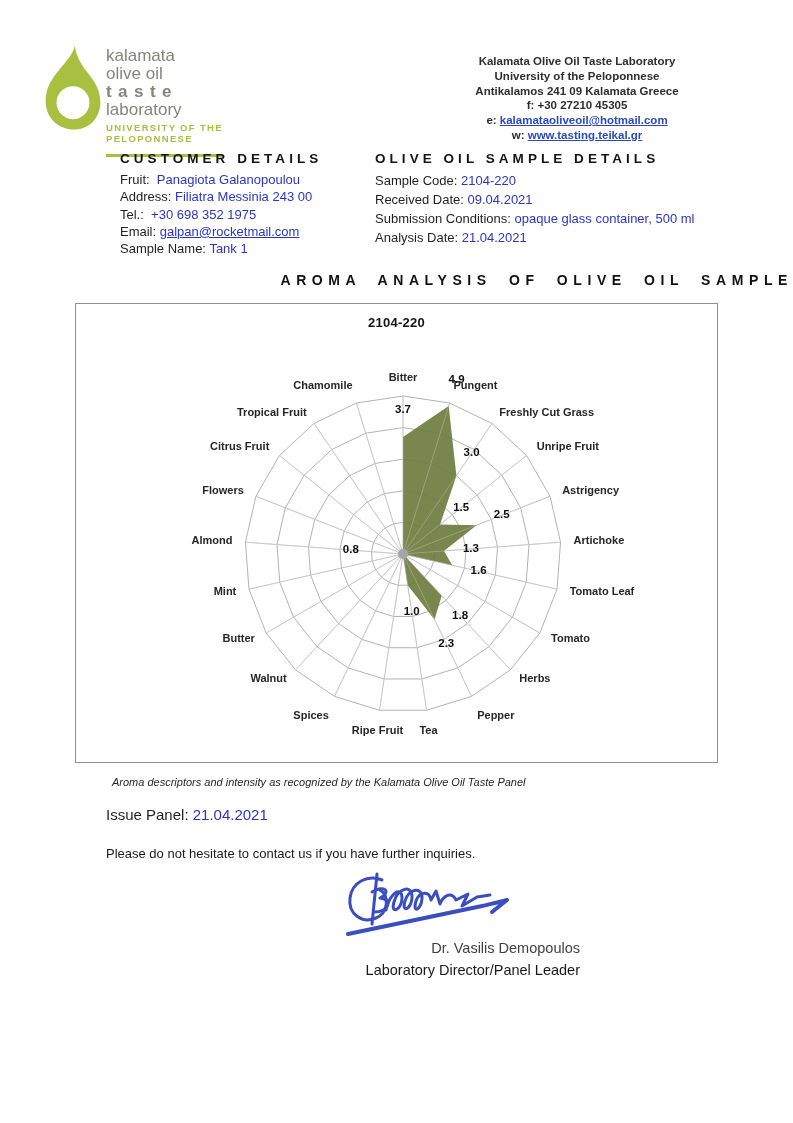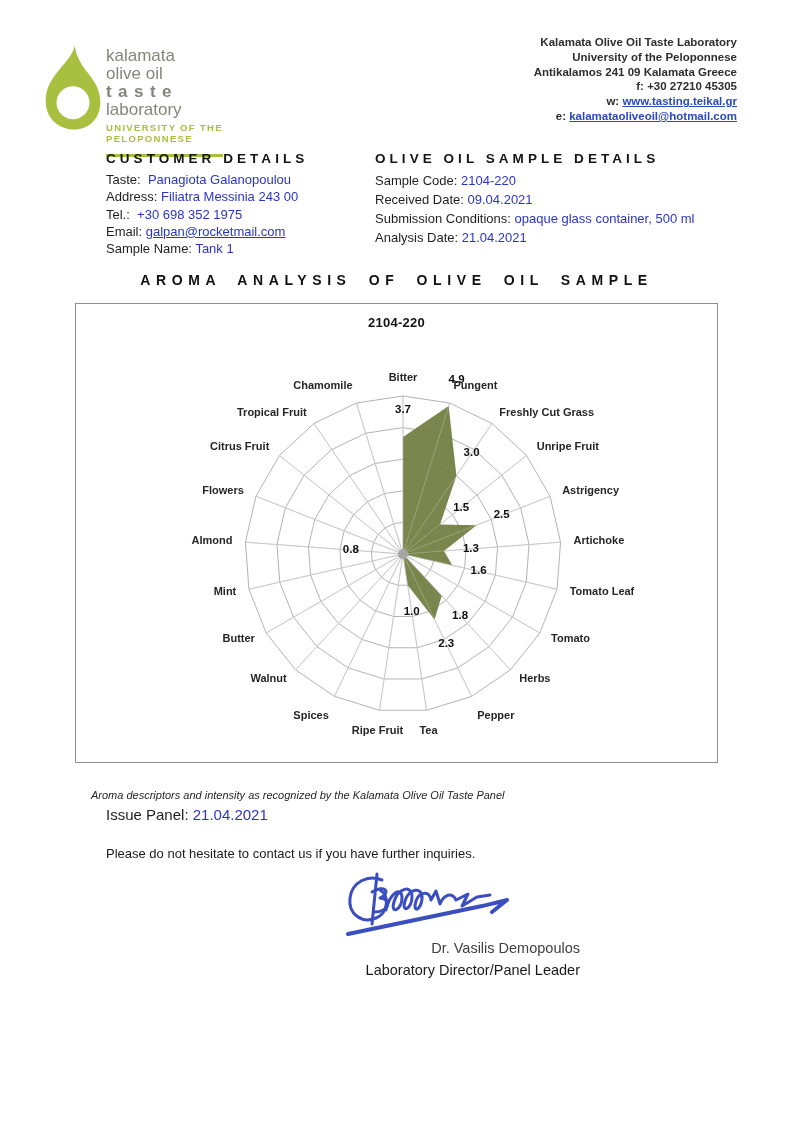--- a/index.html
+++ b/index.html
@@ -29,66 +29,66 @@
   .logo-text{left:106px;top:47px;line-height:18px;font-size:17px;color:var(--logo-grey);}
   .logo-text .taste{font-weight:bold;letter-spacing:.38em;}
   .uni-block{
     margin-top:3px;display:inline-block;
     font-size:9.5px;font-weight:bold;letter-spacing:.14em;line-height:11px;
     color:var(--logo-green);
     border-bottom:3px solid var(--logo-green);
     padding-bottom:10px;
   }
   .lab-contact{
-    right:56px;top:35px;width:320px;
-    text-align:right;font-size:11.5px;font-weight:600;
+    right:56px;top:54px;width:320px;
+    text-align:center;font-size:11.5px;font-weight:600;
     line-height:14.8px;color:#2e2e2e;
   }
   a.doc-link, .doc-link{
     color:var(--link);text-decoration:underline;cursor:pointer;font-weight:600;
   }
 
   
   .details-col{top:151px;}
-  .col-customer{left:106px;width:265px;}
+  .col-customer{left:120px;width:265px;}
   .col-sample{left:375px;width:345px;}
   .details-heading{
     font-size:13.5px;font-weight:bold;letter-spacing:.30em;color:#141414;
     margin-bottom:5px;white-space:nowrap;
   }
   .detail-row{font-size:13px;color:var(--ink);white-space:nowrap;}
   .col-customer .detail-row{line-height:17.3px;}
   .col-sample .detail-row{line-height:19px;}
   .detail-row .val{color:var(--blue);}
   .detail-row .val.link{text-decoration:underline;}
 
   
   .main-title{
-    left:0;top:272px;width:100%;text-align:center;
+    left:0;top:272px;width:100%;text-align:right;
     font-size:14px;font-weight:bold;letter-spacing:.40em;word-spacing:.55em;
     color:#111;
   }
 
   
   .chart-box{
     left:75px;top:303px;width:643px;height:460px;
     border:1px solid #8f8f8f;background:#fff;
   }
   .chart-title{
     position:absolute;left:0;top:11px;width:100%;text-align:center;
     font-size:13px;font-weight:bold;color:#141414;letter-spacing:.02em;
   }
   #radar-svg{position:absolute;left:0;top:0;}
   #radar-svg text{dominant-baseline:middle;}
   #radar-svg .clabel{font-family:"Liberation Sans",sans-serif;font-size:11px;font-weight:bold;fill:#262626;}
   #radar-svg .dlabel{font-family:"Liberation Sans",sans-serif;font-size:11.5px;font-weight:bold;fill:#0f0f0f;}
 
   
   .caption{
-    left:91px;top:776px;font-size:11px;font-style:italic;color:#262626;margin-top:13px;
+    left:112px;top:776px;font-size:11px;font-style:italic;color:#262626;
   }
   .issue-line{left:106px;top:806px;font-size:15px;}
   .issue-line .val{color:var(--blue);}
   .closing-line{left:106px;top:846px;font-size:13px;color:#1a1a1a;}
   .signature-svg{left:330px;top:868px;width:230px;height:76px;}
   .sig-name{left:250px;top:940px;width:330px;text-align:right;font-size:14.5px;color:#404040;}
   .sig-role{left:250px;top:962px;width:330px;text-align:right;font-size:14.5px;color:#1a1a1a;}
 </style>
 </head>
 <body>
@@ -108,27 +108,27 @@
     <div>UNIVERSITY OF THE</div>
     <div>PELOPONNESE</div>
   </div>
 </div>
 
 <div class="abs lab-contact">
   <div>Kalamata Olive Oil Taste Laboratory</div>
   <div>University of the Peloponnese</div>
   <div>Antikalamos 241 09 Kalamata Greece</div>
   <div>f: +30 27210 45305</div>
+  <div><span>e: </span><a class="doc-link">kalamataoliveoil@hotmail.com</a></div>
   <div><span>w: </span><a class="doc-link">www.tasting.teikal.gr</a></div>
-  <div><span>e: </span><a class="doc-link">kalamataoliveoil@hotmail.com</a></div>
 </div>
 
 <div class="abs details-col col-customer">
   <div class="details-heading">CUSTOMER DETAILS</div>
-  <div class="detail-row"><span>Taste:</span>&nbsp; <span class="val">Panagiota Galanopoulou</span></div>
+  <div class="detail-row"><span>Fruit:</span>&nbsp; <span class="val">Panagiota Galanopoulou</span></div>
   <div class="detail-row"><span>Address:</span> <span class="val">Filiatra Messinia 243 00</span></div>
   <div class="detail-row"><span>Tel.:</span>&nbsp; <span class="val">+30 698 352 1975</span></div>
   <div class="detail-row"><span>Email:</span> <a class="val link">galpan@rocketmail.com</a></div>
   <div class="detail-row"><span>Sample Name:</span> <span class="val">Tank 1</span></div>
 </div>
 
 <div class="abs details-col col-sample">
   <div class="details-heading">OLIVE OIL SAMPLE DETAILS</div>
   <div class="detail-row"><span>Sample Code:</span> <span class="val">2104-220</span></div>
   <div class="detail-row"><span>Received Date:</span> <span class="val">09.04.2021</span></div>

